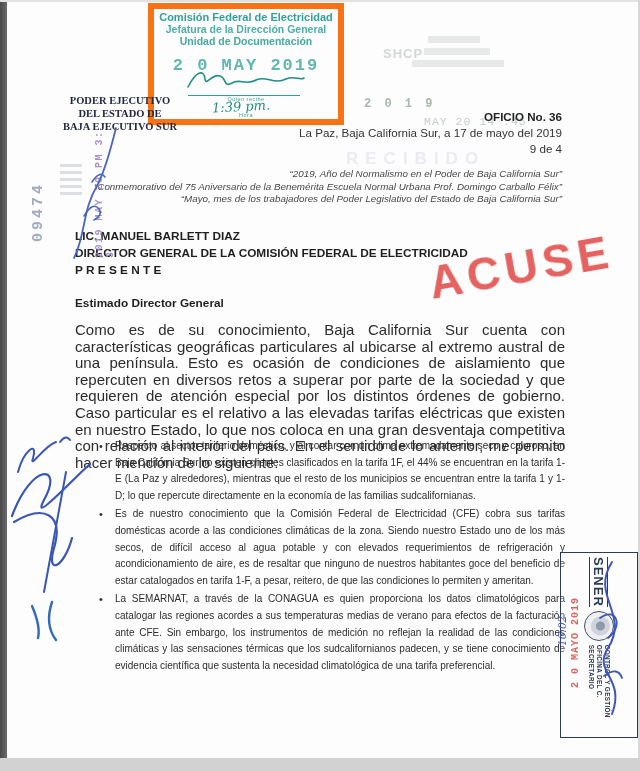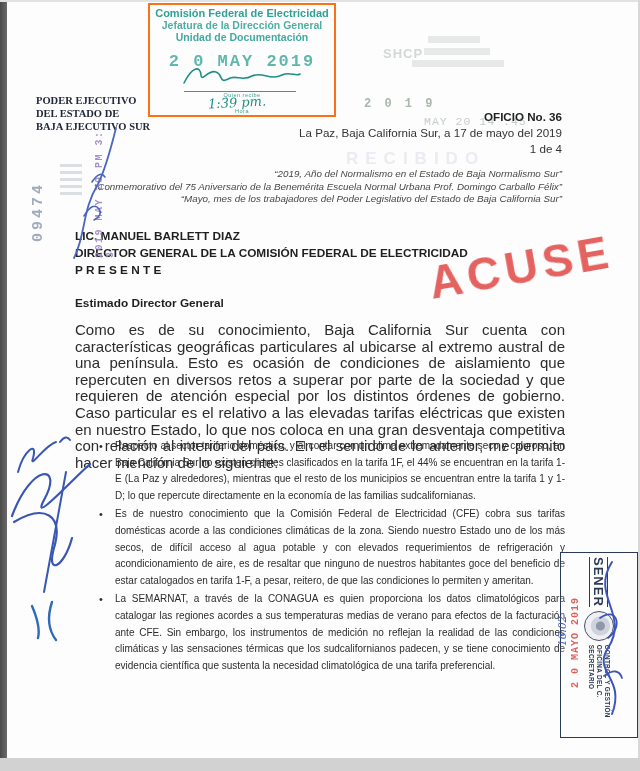--- a/index.html
+++ b/index.html
@@ -6,21 +6,21 @@
   .page{
     position:relative;width:640px;height:771px;background:#fdfdfd;overflow:hidden;
     font-family:"Liberation Sans",sans-serif;color:#2e2e2e;
   }
   .edge-left{position:absolute;left:0;top:0;width:7px;height:771px;background:linear-gradient(90deg,#4a4a4a,#6b6b6b);}
   .edge-bottom{position:absolute;left:0;bottom:0;width:640px;height:13px;background:#d2d2d2;}
   .edge-top{position:absolute;left:0;top:0;width:640px;height:2px;background:#e2e2e2;}
   .edge-right{position:absolute;right:0;top:0;width:2px;height:771px;background:#d8d8d8;}
 
   
-  .cfe-stamp{position:absolute;left:148px;top:3px;width:184px;height:110px;border:2px solid #f97316;background:rgba(255,255,255,.25);}
+  .cfe-stamp{position:absolute;left:148px;top:3px;width:184px;height:110px;border:6px solid #f97316;background:rgba(255,255,255,.25);}
   .cfe-stamp .l{position:absolute;left:0;width:100%;text-align:center;font-weight:bold;color:#2fa196;}
   .cfe-l1{top:2px;font-size:11px;}
   .cfe-l2{top:14px;font-size:10.5px;opacity:.85;}
   .cfe-l3{top:26px;font-size:10.5px;opacity:.9;}
   .cfe-date{position:absolute;top:47px;left:0;width:100%;text-align:center;font-family:"Liberation Mono",monospace;font-weight:bold;font-size:17px;letter-spacing:2px;color:#45aca0;opacity:.85;}
   .cfe-sig{position:absolute;left:28px;top:58px;}
   .cfe-line1{position:absolute;left:34px;top:86px;width:112px;border-top:1.5px solid #2f9d92;}
   .cfe-quien{position:absolute;left:0;top:87px;width:100%;text-align:center;font-size:5.5px;color:#3aa398;letter-spacing:.5px;}
   .cfe-time{position:absolute;left:58px;top:90px;font-family:"DejaVu Serif",serif;font-style:italic;font-size:13px;color:#1f8f85;transform:rotate(-3deg);}
   .cfe-hora{position:absolute;left:0;top:103px;width:100%;text-align:center;font-size:5.5px;color:#3aa398;letter-spacing:.5px;}
@@ -28,21 +28,21 @@
   
   .shcp{position:absolute;left:383px;top:46px;font-size:13px;font-weight:bold;letter-spacing:1px;color:#d3d8d7;}
   .faint-block{position:absolute;background:#e7e9e8;filter:blur(.6px);}
   .fb1{left:428px;top:36px;width:52px;height:7px;}
   .fb2{left:424px;top:48px;width:66px;height:7px;}
   .fb3{left:412px;top:60px;width:92px;height:7px;}
   .year-grey{position:absolute;left:364px;top:97px;font-family:"Liberation Mono",monospace;font-weight:bold;font-size:12px;letter-spacing:3px;color:#a9b7ad;}
   .dt-grey{position:absolute;left:424px;top:115px;font-family:"Liberation Mono",monospace;font-size:11.5px;letter-spacing:1px;color:#c5cdc7;}
 
   
-  .letterhead{position:absolute;left:36px;top:94px;width:168px;font-family:"Liberation Serif",serif;font-weight:bold;font-size:10.5px;line-height:13px;color:#212838;}
+  .letterhead{position:absolute;left:36px;top:94px;width:168px;text-align:center;font-family:"Liberation Serif",serif;font-weight:bold;font-size:10.5px;line-height:13px;color:#212838;}
 
   
   .oficio{position:absolute;right:78px;top:109px;text-align:right;font-size:11.6px;line-height:16px;color:#333;}
   .oficio .b{font-weight:bold;color:#222;}
 
   
   .recibido{position:absolute;left:346px;top:149px;font-size:17px;font-weight:bold;letter-spacing:7px;color:#ebebf1;}
 
   
   .mottos{position:absolute;right:78px;top:168px;text-align:right;font-style:italic;font-size:9.8px;line-height:12.6px;color:#474747;width:540px;}
@@ -111,27 +111,27 @@
 
   <div class="letterhead">
     <div>PODER EJECUTIVO</div>
     <div>DEL ESTADO DE</div>
     <div>BAJA EJECUTIVO SUR</div>
   </div>
 
   <div class="oficio">
     <div class="b">OFICIO No. 36</div>
     <div>La Paz, Baja California Sur, a 17 de mayo del 2019</div>
-    <div>1 de 4</div>
+    <div>9 de 4</div>
   </div>
 
   <div class="recibido">RECIBIDO</div>
 
   <div class="mottos">
-    <div>“2019, Año del Normalismo en el Estado de Baja Normalismo Sur”</div>
+    <div>“2019, Año del Normalismo en el Poder de Baja California Sur”</div>
     <div>“Conmemorativo del 75 Aniversario de la Benemérita Escuela Normal Urbana Prof. Domingo Carballo Félix”</div>
     <div>“Mayo, mes de los trabajadores del Poder Legislativo del Estado de Baja California Sur”</div>
   </div>
 
   <div class="recipient">
     <div>LIC. MANUEL BARLETT DIAZ</div>
     <div>DIRECTOR GENERAL DE LA COMISIÓN FEDERAL DE ELECTRICIDAD</div>
     <div>P R E S E N T E</div>
   </div>
 

